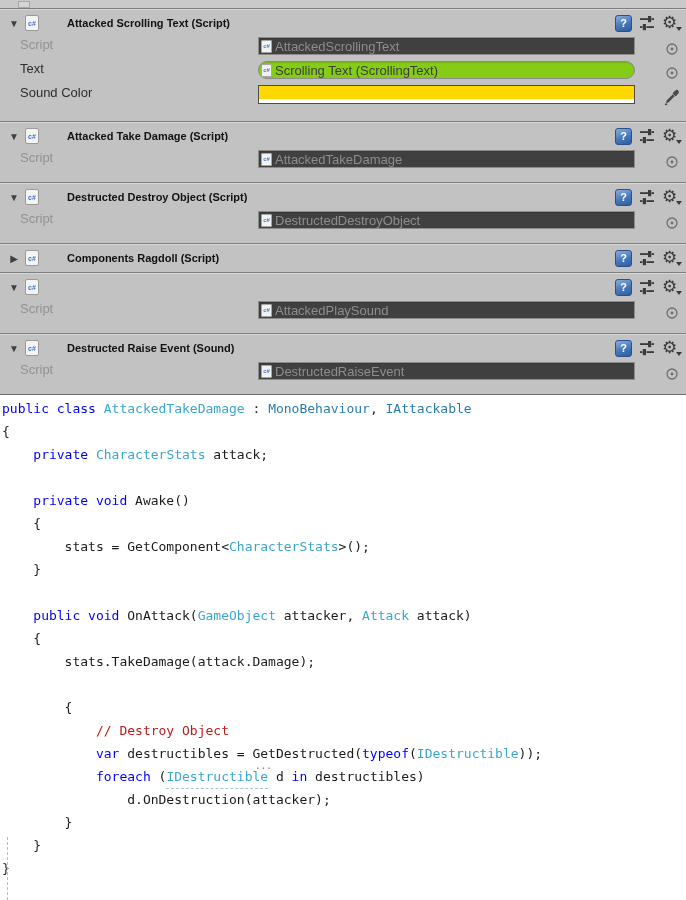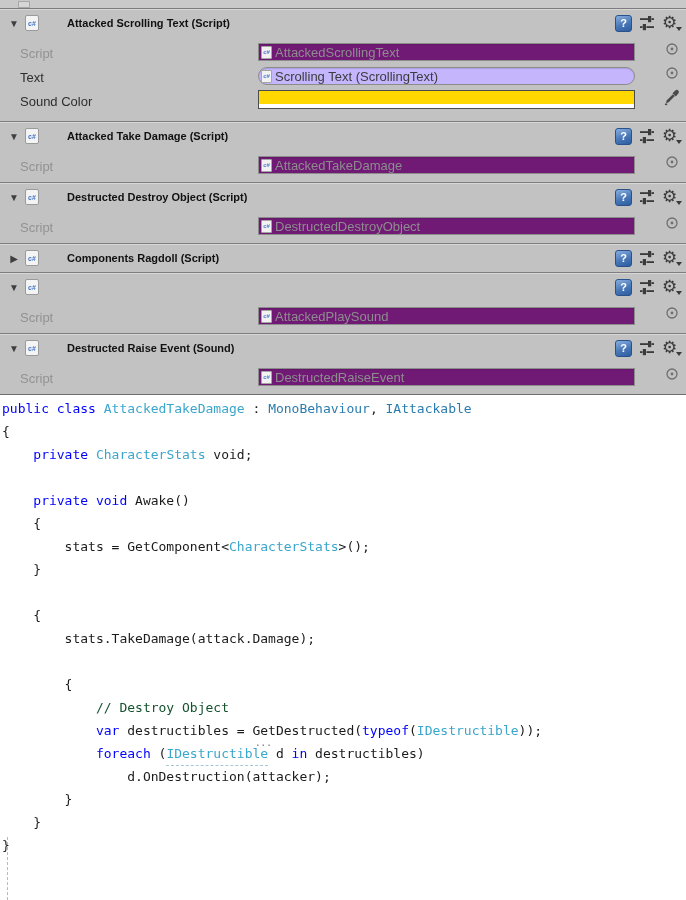--- a/index.html
+++ b/index.html
@@ -18,46 +18,46 @@
   .sicon { width:14px; height:16px; margin-left:4px; background:#f4f4f4; border:1px solid #9a9a9a; border-radius:2px; display:flex; align-items:center; justify-content:center; flex:0 0 auto; }
   .sicon i { font-style:normal; font-weight:bold; color:#3f72c8; font-size:7px; line-height:1; }
   .comp-title { margin-left:28px; font-size:11px; font-weight:bold; color:#111; white-space:nowrap; }
   .hdr-icons { position:absolute; right:5px; top:0; height:28px; display:flex; align-items:center; gap:7px; }
   .helpicon { width:17px; height:17px; border-radius:3px; background:linear-gradient(160deg,#89aede 0%, #4877b8 55%, #2c5d9f 100%); border:1px solid #29518b; color:#fff; font-weight:bold; font-size:11px; display:flex; align-items:center; justify-content:center; }
   .preseticon { width:16px; height:16px; display:flex; align-items:center; justify-content:center; }
   .gearwrap { position:relative; width:19px; height:18px; }
   .gear { font-size:17px; line-height:18px; color:#3a3a3a; }
   .gearwrap::after { content:""; position:absolute; right:-1px; bottom:1px; border-left:3px solid transparent; border-right:3px solid transparent; border-top:4px solid #3a3a3a; }
 
-  .frow { height:24px; display:flex; align-items:flex-end; position:relative; }
+  .frow { height:24px; display:flex; align-items:flex-start; position:relative; }
   .flabel { width:258px; padding-left:20px; font-size:13px; color:#2e2e2e; white-space:nowrap; overflow:hidden; }
   .flabel.dis { color:#929292; }
-  .fieldbox { width:377px; height:18px; background:#701a75; border:1px solid #8c8c8c; box-shadow: inset 0 1px 1px rgba(0,0,0,.12); display:flex; align-items:center; overflow:hidden; }
-  .fieldbox.enabled { background:#c4b5fd;border-radius:9px; }
+  .fieldbox { width:377px; height:18px; background:#404040; border:1px solid #8c8c8c; box-shadow: inset 0 1px 1px rgba(0,0,0,.12); display:flex; align-items:center; overflow:hidden; }
+  .fieldbox.enabled { background:#84cc16;border-radius:9px; }
   .fieldbox .ficon { width:11px; height:13px; margin:0 3px 0 2px; background:#f2f2f2; border:1px solid #a5a5a5; border-radius:1px; display:flex; align-items:center; justify-content:center; flex:0 0 auto; }
   .fieldbox .ficon i { font-style:normal; font-weight:bold; color:#4a7bd0; font-size:6px; line-height:1; }
   .fieldbox .ftext { font-size:13px; color:#8d8d8d; white-space:nowrap; }
   .fieldbox.enabled .ftext { color:#3c3c3c; }
   .rowicon { position:absolute; right:6px; top:50%; transform:translateY(-50%); width:16px; height:16px; display:flex; align-items:center; justify-content:center; }
 
   .colorswatch { width:377px; height:19px; border:1px solid #4c4c4c; position:relative; }
   .colorswatch .alpha { position:absolute; left:0; right:0; bottom:0; height:4px; background:#ffffff; }
 
   .comp-pad { height:8px; }
   .comp-pad.big { height:12px; }
 
   
   #code { position:relative; width:686px; height:508px; background:#ffffff; font-family:"DejaVu Sans Mono", monospace; font-size:13px; line-height:23px; padding:2px 0 0 2px; overflow:hidden; }
   .cline { height:23px; white-space:pre; }
   .cline span { display:inline-block; }
   .guide { position:absolute; width:0; border-left:1px dashed #b9b9b9; }
   .tk-k { color:#0000ff; }
   .tk-t { color:#3ba6cc; }
   .tk-bt { color:#2b7cae; }
-  .tk-c { color:#14532d; }
+  .tk-c { color:#b91c1c; }
   .tk-p { color:#1b1b1b; }
   .m-dots { position:relative; }
   .m-dots::after { content:"..."; position:absolute; left:2px; bottom:-6px; color:#8a8a8a; font-size:11px; line-height:1; letter-spacing:-1px; }
   .m-uline { border-bottom:1px dashed #a9c6d4; }
 </style>
 </head>
 <body>
 
 <div id="inspector">
   <div class="topstrip">
@@ -311,27 +311,28 @@
       </div>
     </div>
 </div>
 
 <div id="code">
   <div class="guide" style="left:7px;  top:442px; height:434px;"></div>
 
   <div id="code-lines-host">
       <div class="cline"><span class="tk-k">public class </span><span class="tk-t">AttackedTakeDamage</span><span class="tk-p"> : </span><span class="tk-bt">MonoBehaviour</span><span class="tk-p">, </span><span class="tk-bt">IAttackable</span></div>
       <div class="cline"><span class="tk-p">{</span></div>
-      <div class="cline"><span class="tk-p">    </span><span class="tk-k">private </span><span class="tk-t">CharacterStats</span><span class="tk-p"> void;</span></div>
+      <div class="cline"><span class="tk-p">    </span><span class="tk-k">private </span><span class="tk-t">CharacterStats</span><span class="tk-p"> attack;</span></div>
       <div class="cline"></div>
       <div class="cline"><span class="tk-p">    </span><span class="tk-k">private void </span><span class="tk-p">Awake()</span></div>
       <div class="cline"><span class="tk-p">    {</span></div>
       <div class="cline"><span class="tk-p">        stats = GetComponent&lt;</span><span class="tk-t">CharacterStats</span><span class="tk-p">&gt;();</span></div>
       <div class="cline"><span class="tk-p">    }</span></div>
       <div class="cline"></div>
+      <div class="cline"><span class="tk-p">    </span><span class="tk-k">public void </span><span class="tk-p">OnAttack(</span><span class="tk-t">GameObject</span><span class="tk-p"> attacker, </span><span class="tk-t">Attack</span><span class="tk-p"> attack)</span></div>
       <div class="cline"><span class="tk-p">    {</span></div>
       <div class="cline"><span class="tk-p">        stats.TakeDamage(attack.Damage);</span></div>
       <div class="cline"></div>
       <div class="cline"><span class="tk-p">        {</span></div>
       <div class="cline"><span class="tk-p">            </span><span class="tk-c">// Destroy Object</span></div>
       <div class="cline"><span class="tk-p">            </span><span class="tk-k">var</span><span class="tk-p"> destructibles = </span><span class="tk-p m-dots">Get</span><span class="tk-p">Destructed(</span><span class="tk-k">typeof</span><span class="tk-p">(</span><span class="tk-t">IDestructible</span><span class="tk-p">));</span></div>
       <div class="cline"><span class="tk-p">            </span><span class="tk-k">foreach</span><span class="tk-p"> (</span><span class="tk-t m-uline">IDestructible</span><span class="tk-p"> d </span><span class="tk-k">in</span><span class="tk-p"> destructibles)</span></div>
       <div class="cline"><span class="tk-p">                d.OnDestruction(attacker);</span></div>
       <div class="cline"><span class="tk-p">        }</span></div>
       <div class="cline"><span class="tk-p">    }</span></div>

